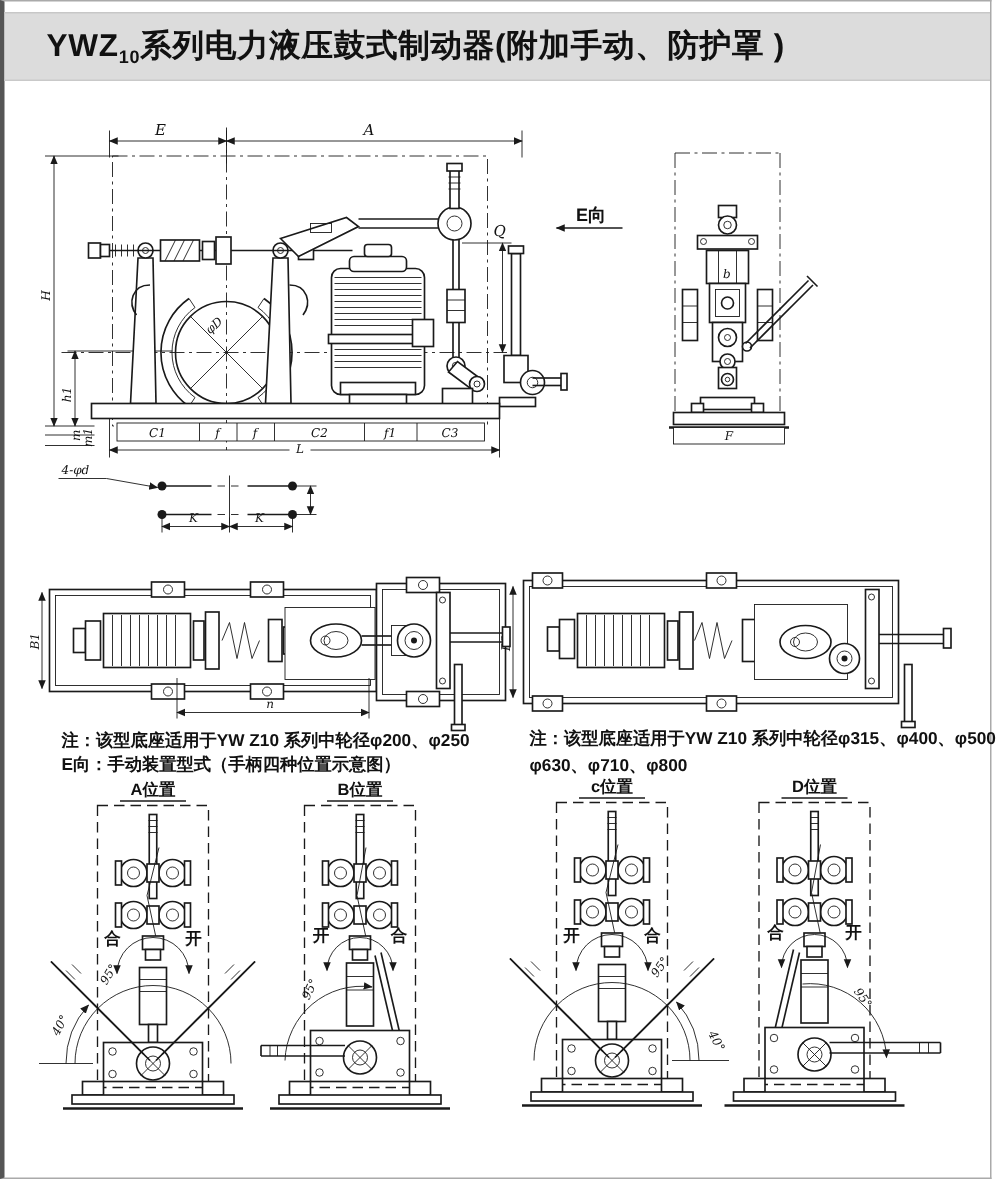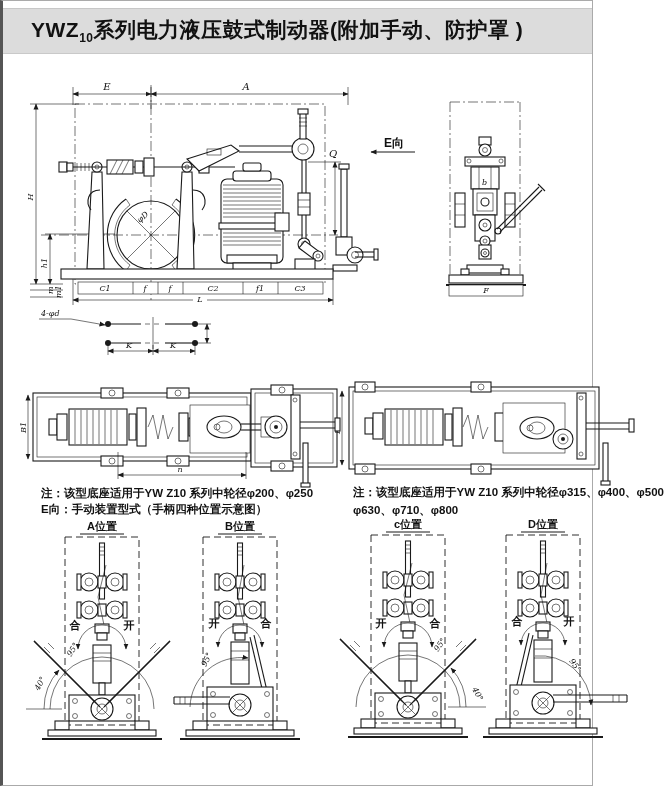--- a/index.html
+++ b/index.html
@@ -1,16 +1,16 @@
 <!DOCTYPE html>
 <html><head>
 <meta charset="utf-8">
 <style>
   html,body{margin:0;padding:0;background:#fff;}
-  .page{position:relative;width:593px;height:786px;box-sizing:border-box;
+  .page{position:relative;width:661px;height:786px;box-sizing:border-box;
         border:1px solid #aaa;border-left:3px solid #555;background:#fff;
         font-family:"Liberation Sans", sans-serif;}
   .header{margin-top:7px;height:46px;background:#dcdcdc;border-top:1px solid #c7c7c7;
           border-bottom:1px solid #c9c9c9;display:flex;align-items:center;padding-left:28px;box-sizing:border-box;}
   .title{font-size:21px;font-weight:bold;color:#111;letter-spacing:.5px;}
   .title sub{font-size:12px;}
   svg{display:block;}
   
   .t{stroke:#1a1a1a;stroke-width:.6;fill:none;}
   .m{stroke:#1a1a1a;stroke-width:1.1;fill:none;}

